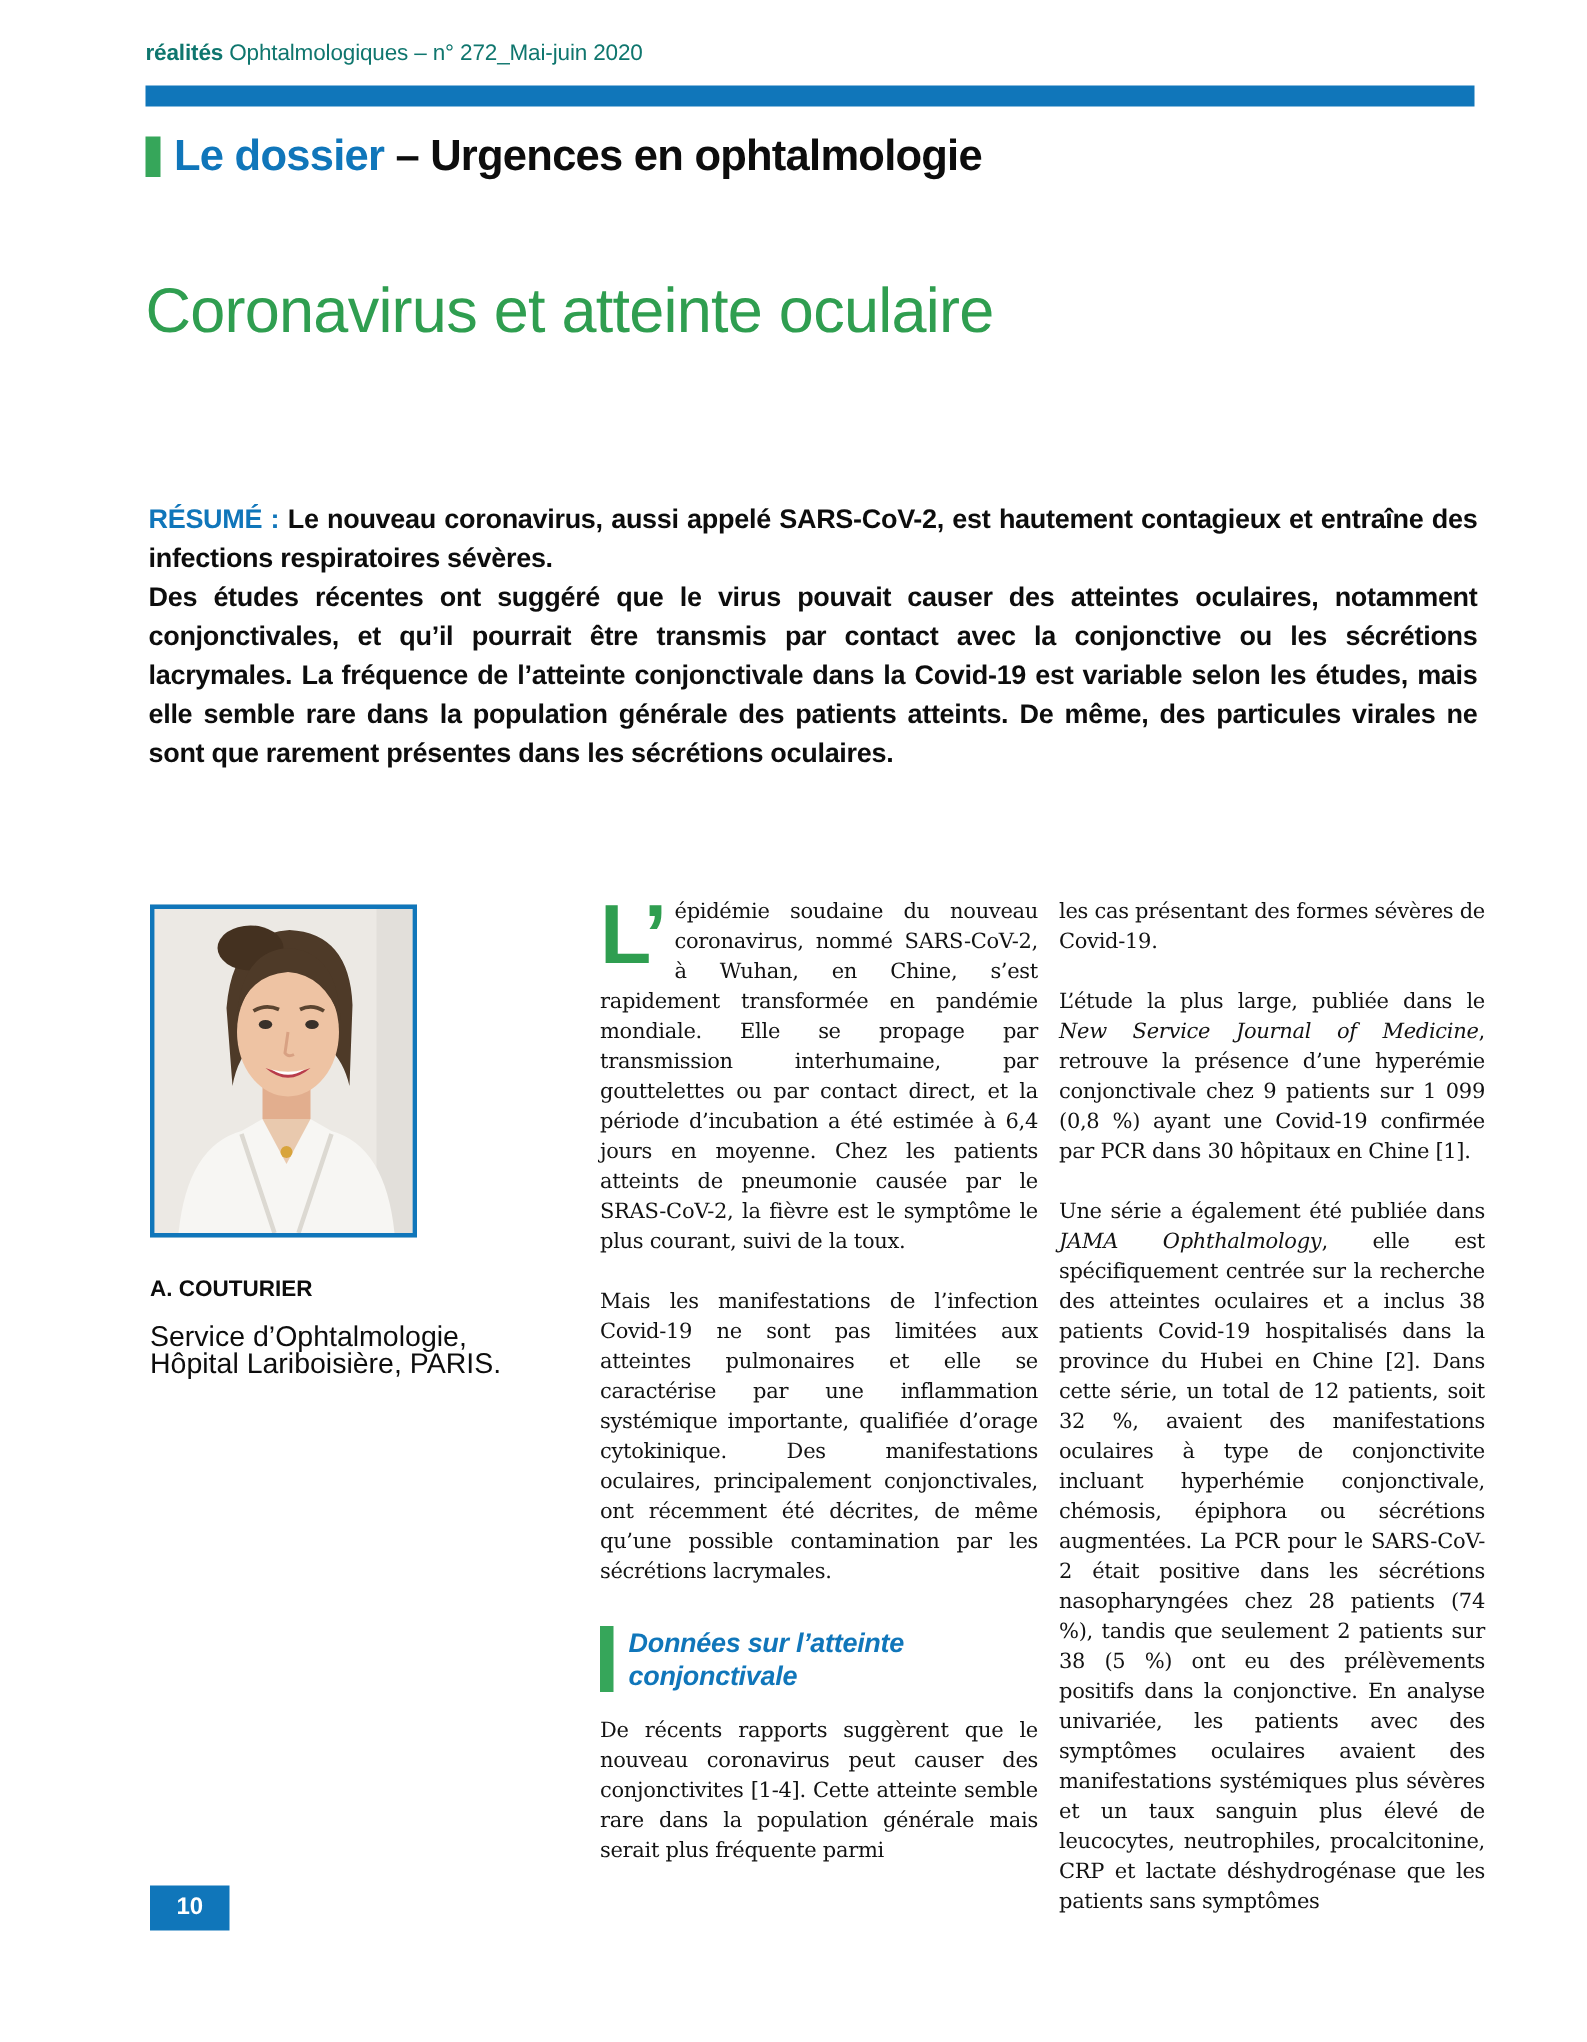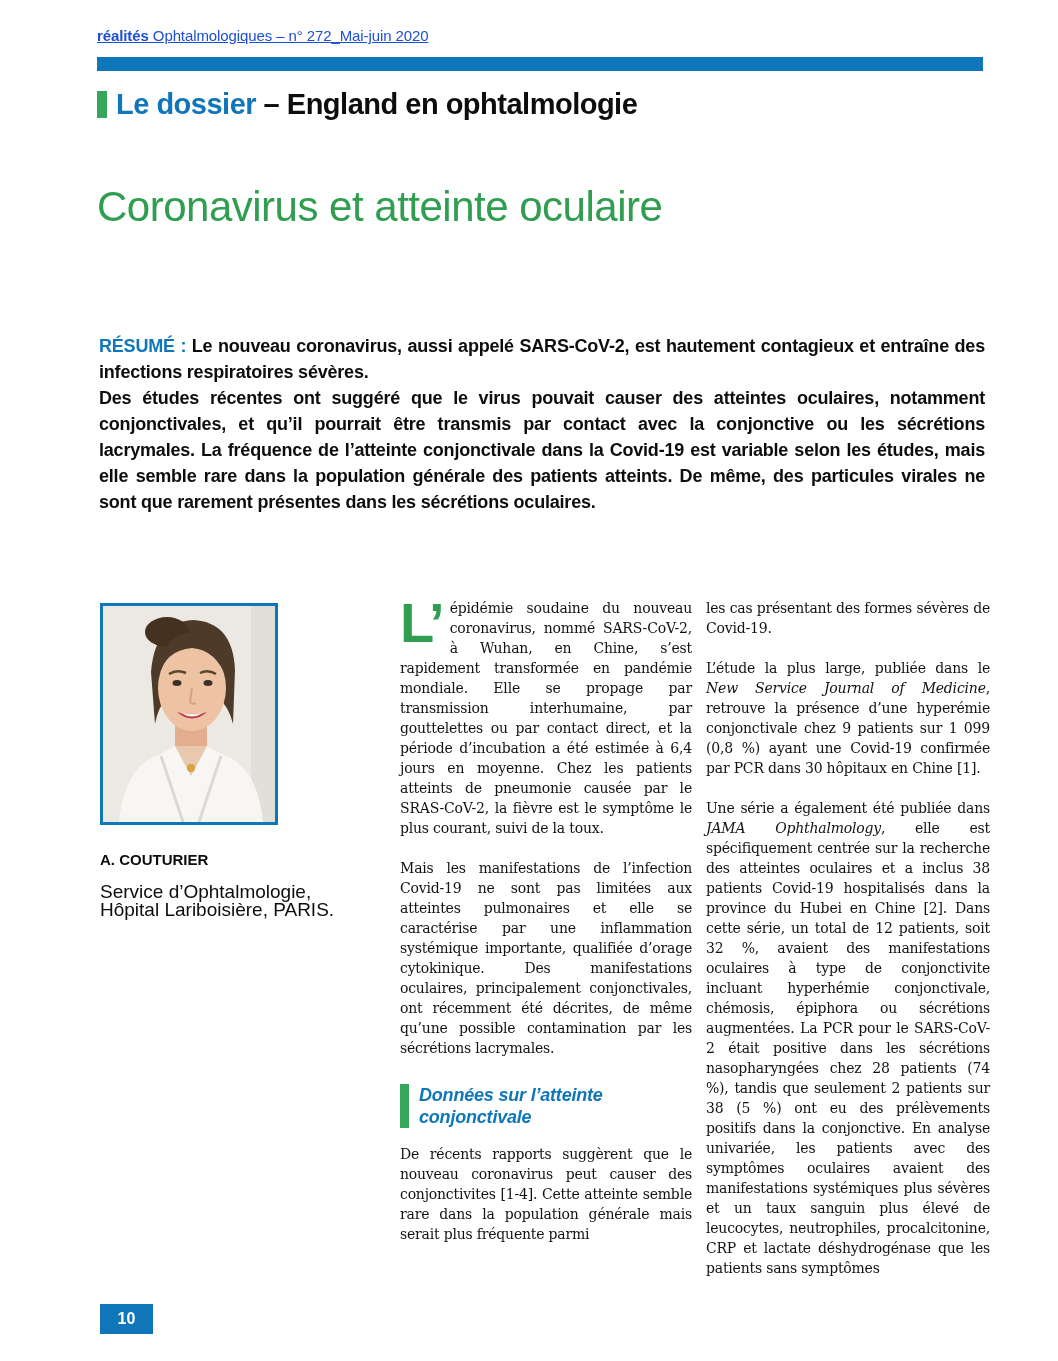--- a/index.html
+++ b/index.html
@@ -4,21 +4,21 @@
 <style>
   html,body{margin:0;padding:0;}
   body{
     width:1058px;height:1361px;position:relative;background:#ffffff;
     font-family:"Liberation Sans",sans-serif;color:#111;
     -webkit-font-smoothing:antialiased;
   }
 
   
   .journal-header{
-    position:absolute;left:97px;top:27px;font-size:15px;color:#1d4ed8;letter-spacing:-0.1px;text-decoration:underline;
+    position:absolute;left:97px;top:27px;font-size:15px;color:#0f766e;letter-spacing:-0.1px;
   }
   .journal-header .brand{font-weight:bold;}
 
   .header-rule{
     position:absolute;left:97px;top:57px;width:886px;height:14px;background:#1076ba;
   }
 
   
   .dossier{
     position:absolute;left:97px;top:88px;display:flex;align-items:center;
@@ -74,39 +74,39 @@
   .subheading{display:flex;margin:26px 0 16px 0;font-style:italic;}
   .subheading .sbar{width:9px;background:#36a65a;margin-right:10px;flex:none;align-self:stretch;}
   .subheading .stxt{
     font-family:"Liberation Sans",sans-serif;font-weight:bold;
     font-size:18px;line-height:22px;color:#1076ba;text-align:left;
     max-width:210px;letter-spacing:-0.2px;
   }
 
   
   .page-num{
-    position:absolute;left:100px;top:1304px;width:53px;height:30px;
+    position:absolute;left:100px;top:1257px;width:53px;height:30px;
     background:#1076ba;color:#ffffff;font-weight:bold;font-size:16px;
     display:flex;align-items:center;justify-content:center;
   }
 </style>
 </head>
 <body>
 
 <div>
 
   <div class="journal-header">
     <span class="brand">réalités</span><span> Ophtalmologiques – n° 272_Mai-juin 2020</span>
   </div>
 
   <div class="header-rule"></div>
 
   <div class="dossier">
     <span class="gbar"></span>
-    <span class="d-txt"><span class="d-blue">Le dossier</span><span class="d-black"> – England en ophtalmologie</span></span>
+    <span class="d-txt"><span class="d-blue">Le dossier</span><span class="d-black"> – Urgences en ophtalmologie</span></span>
   </div>
 
   <h1 class="article-title">Coronavirus et atteinte oculaire</h1>
 
   <div class="resume">
     <div><span class="r-label">RÉSUMÉ :</span><span> Le nouveau coronavirus, aussi appelé SARS-CoV-2, est hautement contagieux et entraîne des infections respiratoires sévères.</span></div>
     <div>Des études récentes ont suggéré que le virus pouvait causer des atteintes oculaires, notamment conjonctivales, et qu’il pourrait être transmis par contact avec la conjonctive ou les sécrétions lacrymales. La fréquence de l’atteinte conjonctivale dans la Covid-19 est variable selon les études, mais elle semble rare dans la population générale des patients atteints. De même, des particules virales ne sont que rarement présentes dans les sécrétions oculaires.</div>
   </div>
 
   <div class="photo-frame">

